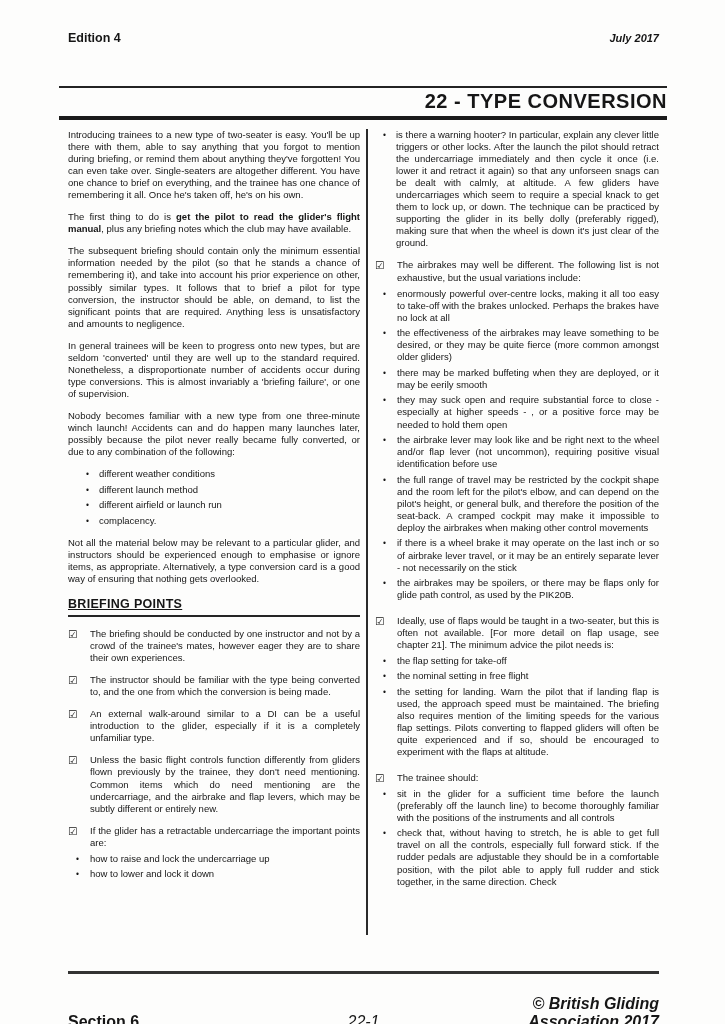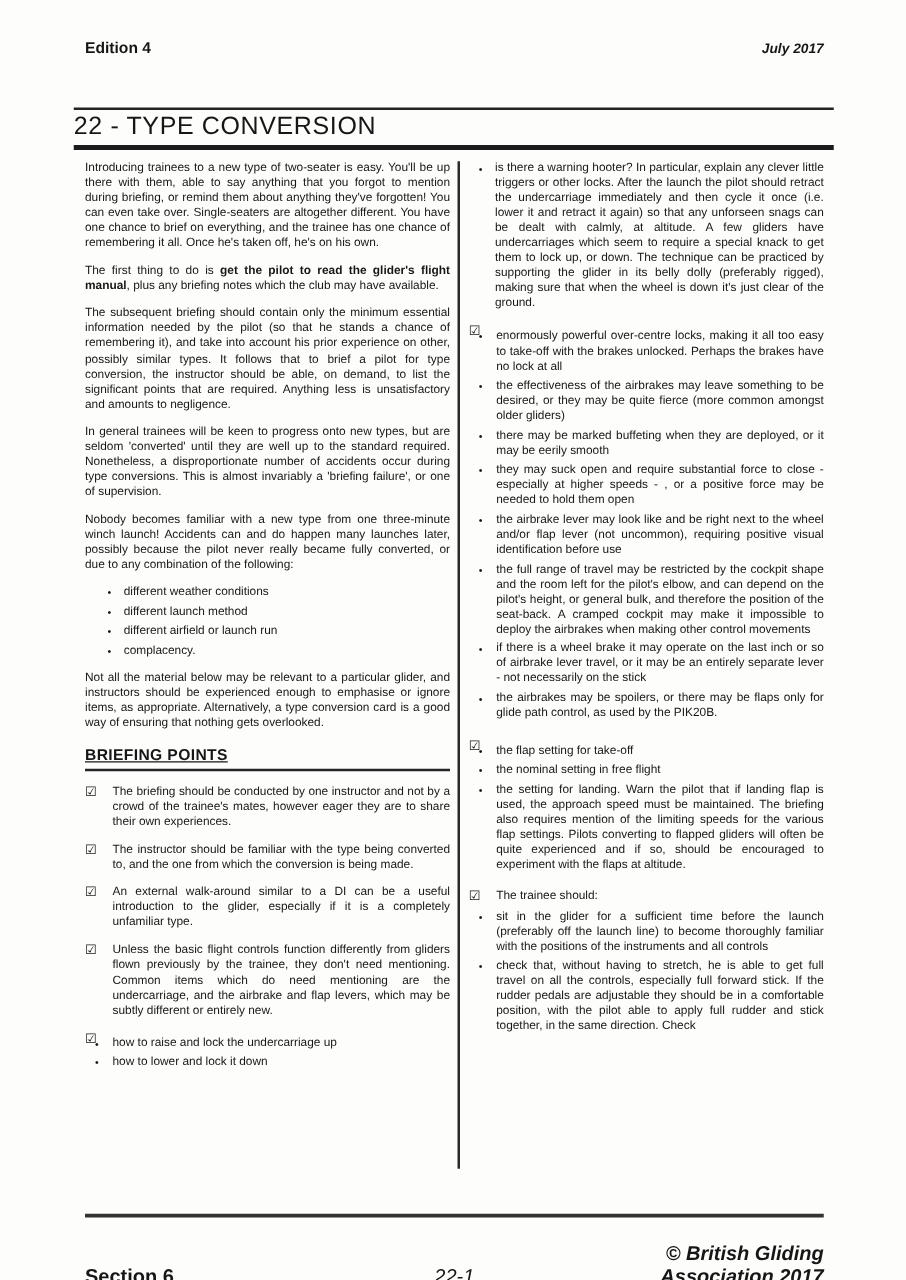--- a/index.html
+++ b/index.html
@@ -9,22 +9,22 @@
     font-family:"Liberation Sans", sans-serif;
   }
   
   .header { position:absolute; top:31px; left:68px; right:66px;
     display:flex; justify-content:space-between; align-items:baseline; }
   .edition { font-weight:bold; font-size:12.5px; }
   .date { font-weight:bold; font-style:italic; font-size:11px; }
   
   .title-block { position:absolute; top:86px; left:59px; right:58px; }
   .rule-thin { height:2px; background:#232323; }
-  .doc-title { margin:2px 0 3px; text-align:left; font-size:20px;
-    font-weight:normal; letter-spacing:0.5px; }
+  .doc-title { margin:2px 0 3px; text-align:right; font-size:20px;
+    font-weight:bold; letter-spacing:0.5px; }
   .rule-thick { height:4px; background:#1b1b1b; }
   
   .columns { position:absolute; top:129px; left:68px; right:66px; display:flex; }
   .col { font-size:9.5px; line-height:12.05px; }
   .col-left { width:292px; flex:none; }
   .divider { width:2px; background:#2b2b2b; margin:0 7px 0 6px; height:806px; flex:none; }
   .col-right { flex:1; min-width:0; }
   .para { margin:0 0 10px; text-align:justify; }
   .para strong { font-weight:bold; }
   .section-heading { margin:13px 0 11px; font-size:12.5px; font-weight:bold;
@@ -113,20 +113,21 @@
         </div>
         <div class="check-item">
           <span class="check-glyph">☑</span>
           <div class="check-body">
             <p class="check-text">Unless the basic flight controls function differently from gliders flown previously by the trainee, they don't need mentioning. Common items which do need mentioning are the undercarriage, and the airbrake and flap levers, which may be subtly different or entirely new.</p>
           </div>
         </div>
         <div class="check-item">
           <span class="check-glyph">☑</span>
           <div class="check-body">
+            <p class="check-text">If the glider has a retractable undercarriage the important points are:</p>
             <ul class="bullet-list">
               <li class="bullet-item">
                 <span class="bullet-glyph">•</span>
                 <span class="bullet-text">how to raise and lock the undercarriage up</span>
               </li>
               <li class="bullet-item">
                 <span class="bullet-glyph">•</span>
                 <span class="bullet-text">how to lower and lock it down</span>
               </li>
             </ul>
@@ -137,20 +138,21 @@
     <div class="col col-right" id="col-right">
         <ul class="bullet-list">
           <li class="bullet-item">
             <span class="bullet-glyph">•</span>
             <span class="bullet-text">is there a warning hooter? In particular, explain any clever little triggers or other locks. After the launch the pilot should retract the undercarriage immediately and then cycle it once (i.e. lower it and retract it again) so that any unforseen snags can be dealt with calmly, at altitude. A few gliders have undercarriages which seem to require a special knack to get them to lock up, or down. The technique can be practiced by supporting the glider in its belly dolly (preferably rigged), making sure that when the wheel is down it's just clear of the ground.</span>
           </li>
         </ul>
         <div class="check-item">
           <span class="check-glyph">☑</span>
           <div class="check-body">
+            <p class="check-text">The airbrakes may well be different. The following list is not exhaustive, but the usual variations include:</p>
             <ul class="bullet-list">
               <li class="bullet-item">
                 <span class="bullet-glyph">•</span>
                 <span class="bullet-text">enormously powerful over-centre locks, making it all too easy to take-off with the brakes unlocked. Perhaps the brakes have no lock at all</span>
               </li>
               <li class="bullet-item">
                 <span class="bullet-glyph">•</span>
                 <span class="bullet-text">the effectiveness of the airbrakes may leave something to be desired, or they may be quite fierce (more common amongst older gliders)</span>
               </li>
               <li class="bullet-item">
@@ -176,20 +178,21 @@
               <li class="bullet-item">
                 <span class="bullet-glyph">•</span>
                 <span class="bullet-text">the airbrakes may be spoilers, or there may be flaps only for glide path control, as used by the PIK20B.</span>
               </li>
             </ul>
           </div>
         </div>
         <div class="check-item">
           <span class="check-glyph">☑</span>
           <div class="check-body">
+            <p class="check-text">Ideally, use of flaps would be taught in a two-seater, but this is often not available. [For more detail on flap usage, see chapter 21]. The minimum advice the pilot needs is:</p>
             <ul class="bullet-list">
               <li class="bullet-item">
                 <span class="bullet-glyph">•</span>
                 <span class="bullet-text">the flap setting for take-off</span>
               </li>
               <li class="bullet-item">
                 <span class="bullet-glyph">•</span>
                 <span class="bullet-text">the nominal setting in free flight</span>
               </li>
               <li class="bullet-item">

